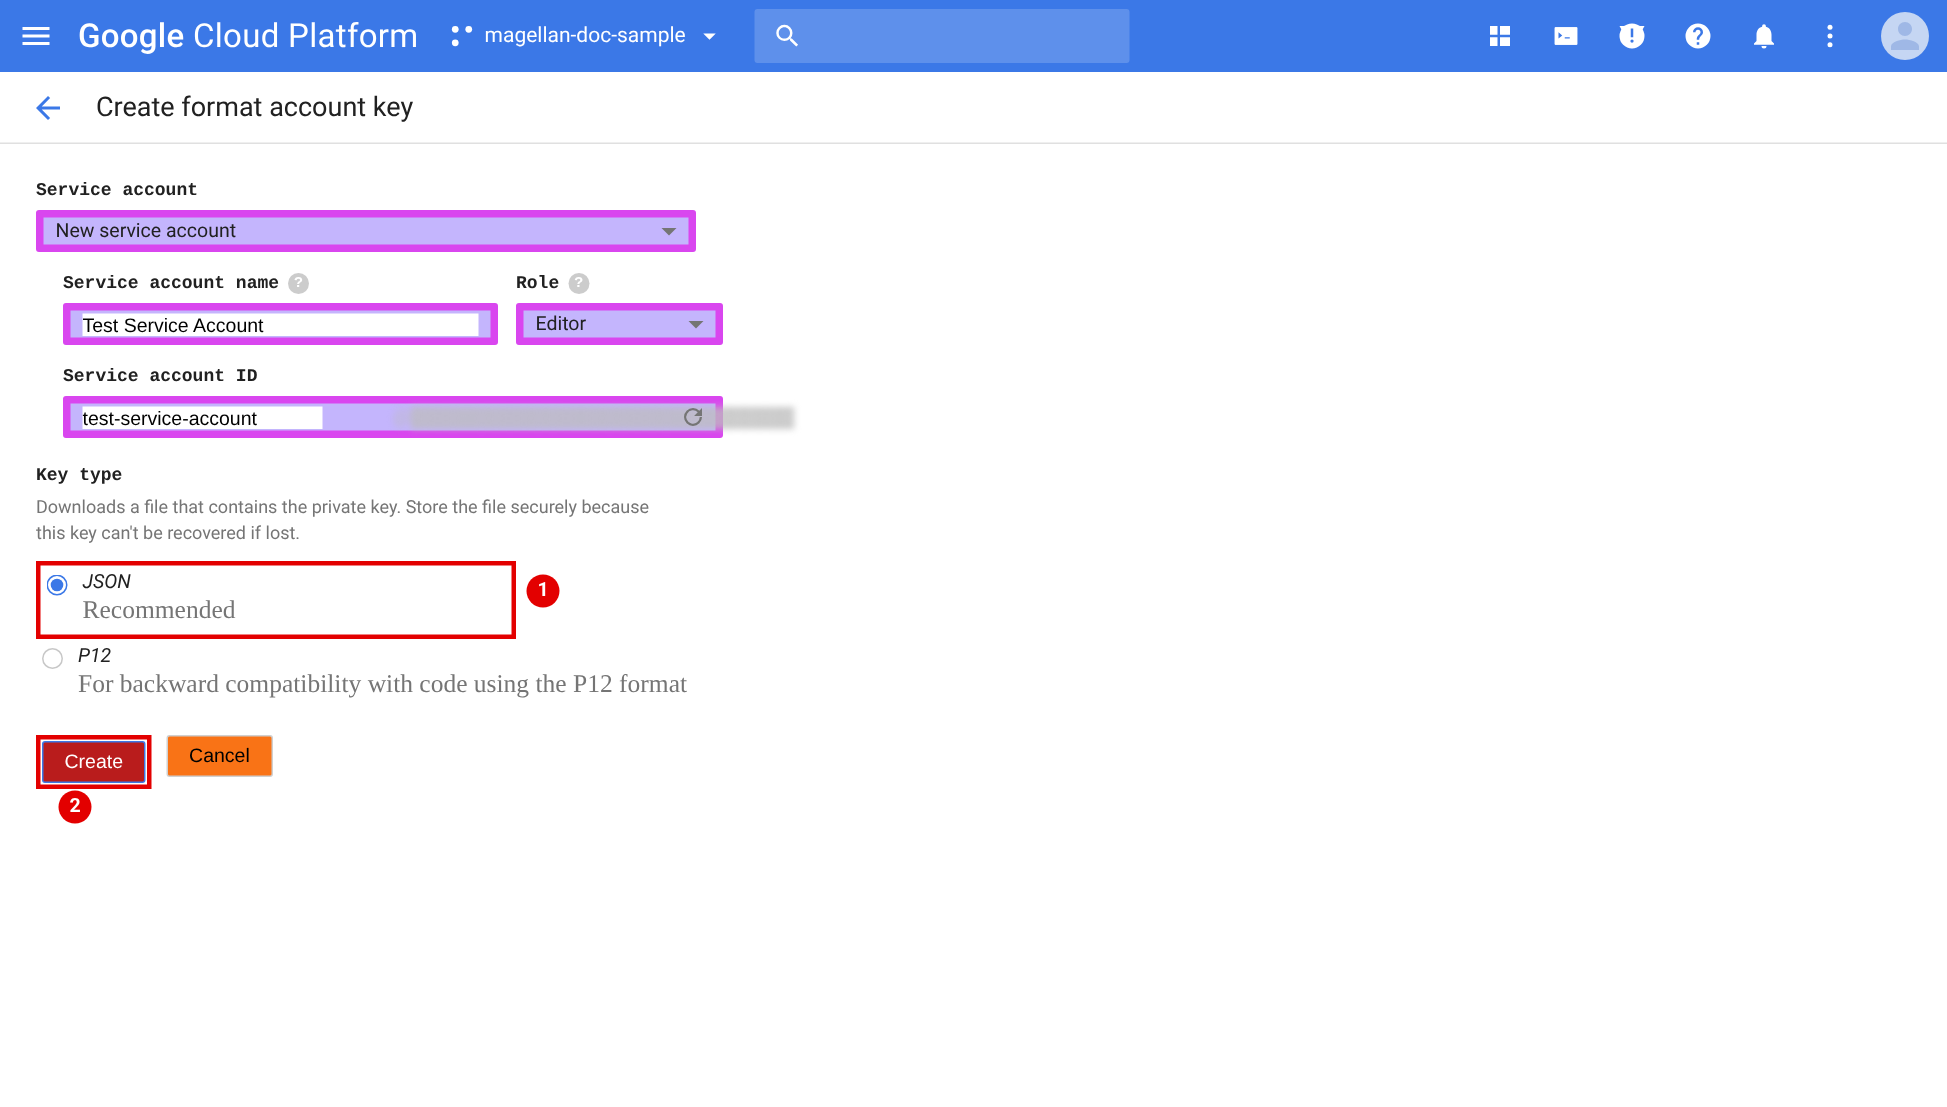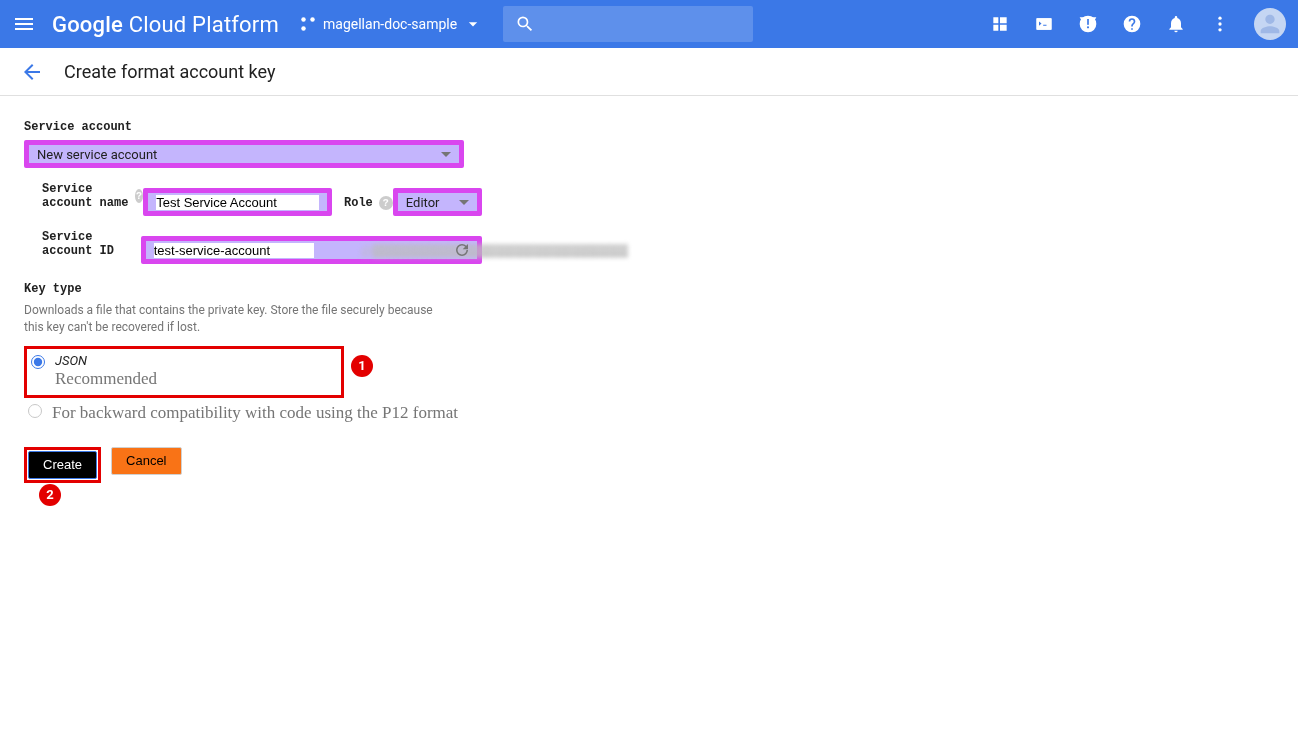--- a/index.html
+++ b/index.html
@@ -55,21 +55,21 @@
 .select-box, .text-input {
   width: 100%; height: 28px; border: 5px solid #d946ef; border-radius: 2px;
   padding: 0 8px; font-size: 13px; display: flex; align-items: center;
   background: #c4b5fd; position: relative;
 }
 .select-box { justify-content: space-between; cursor: pointer; }
 .select-box .caret-down { width:0; height:0; border-left:5px solid transparent; border-right:5px solid transparent; border-top:5px solid #757575; }
 .text-input input { border:none; outline:none; width:100%; font-size:13px; }
 
 .row { display:flex; gap:12px; margin-top:14px; }
-.col { display:flex; flex-direction:row;align-items:flex-end; }
+.col { display:flex; flex-direction:column; }
 
 #service-account-select { width: 440px; }
 .col-name { width: 290px; }
 .col-role { width: 138px; }
 .col-id { width: 440px; }
 .id-wrapper { position:relative; }
 .id-suffix { color:#bdbdbd; font-size:13px; position:absolute; left:215px; top:50%; transform:translateY(-50%); filter: blur(2px); white-space:nowrap; overflow:hidden; }
 .refresh-icon { position:absolute; right:6px; top:50%; transform:translateY(-50%); width:18px; height:18px; fill:#757575; cursor:pointer; }
 
 .section-keytype { margin-top:18px; }
@@ -92,21 +92,21 @@
   background:#e30000; color:#fff; font-weight:700; font-size:13px;
   display:flex; align-items:center; justify-content:center;
 }
 #json-highlight { width: 320px; padding-bottom:2px; }
 #json-highlight .callout-badge { right:-32px; top:6px; }
 #create-highlight { display:inline-block; padding:1px; position:relative; }
 #create-highlight .callout-badge { left:12px; top:34px; }
 
 .buttons { margin-top:20px; display:flex; gap:10px; }
 .btn { height:28px; padding:0 14px; font-size:13px; border-radius:2px; cursor:pointer; border:1px solid #d0d0d0; background:#f97316; display:flex; align-items:center; }
-.btn.primary { background:#000000; color:#fff; border-color:#3b78e7; font-weight:500; }
+.btn.primary { background:#b91c1c; color:#fff; border-color:#3b78e7; font-weight:500; }
 
 .indent { padding-left:18px; }
 </style>
 </head>
 <body>
 
 <div class="header">
   <div class="menu-icon">
     <svg viewBox="0 0 24 24">
         <path d="M3 18h18v-2H3v2zm0-5h18v-2H3v2zm0-7v2h18V6H3z"></path>
@@ -240,20 +240,21 @@
             <div class="opt-label">JSON</div>
             <div class="opt-desc">Recommended</div>
           </div>
         </div>
         <div class="callout-badge">1</div>
       </div>
 
       <div class="radio-option disabled">
         <input type="radio" name="keytype" style="">
         <div class="opt-text">
+          <div class="opt-label">P12</div>
           <div class="opt-desc">For backward compatibility with code using the P12 format</div>
         </div>
       </div>
     </div>
   </div>
 
   <div class="buttons">
     <div class="highlight-box" id="create-highlight">
       <button class="btn primary">Create</button>
       <div class="callout-badge">2</div>

